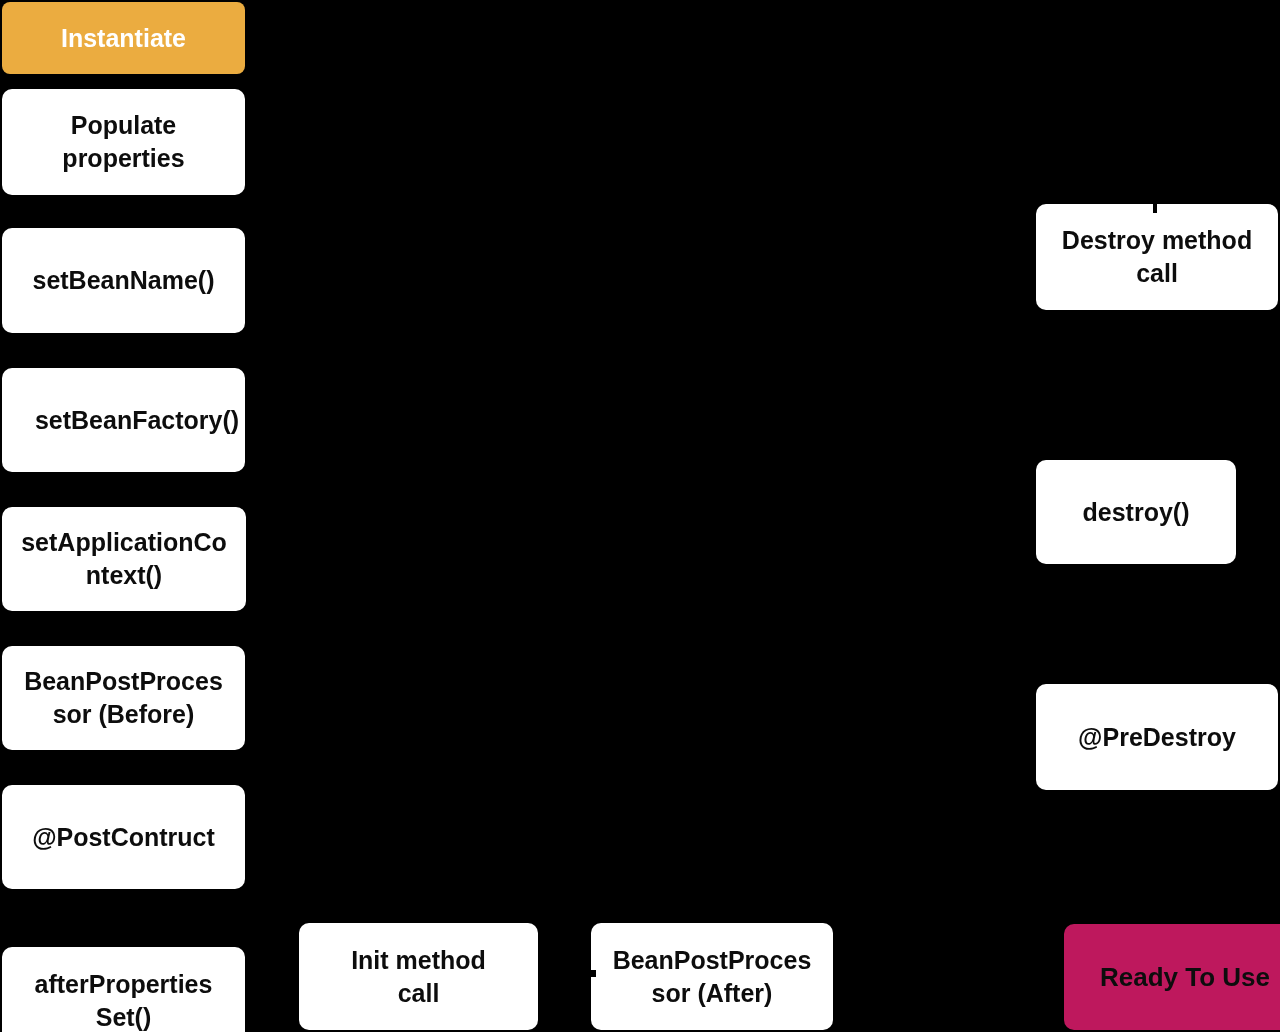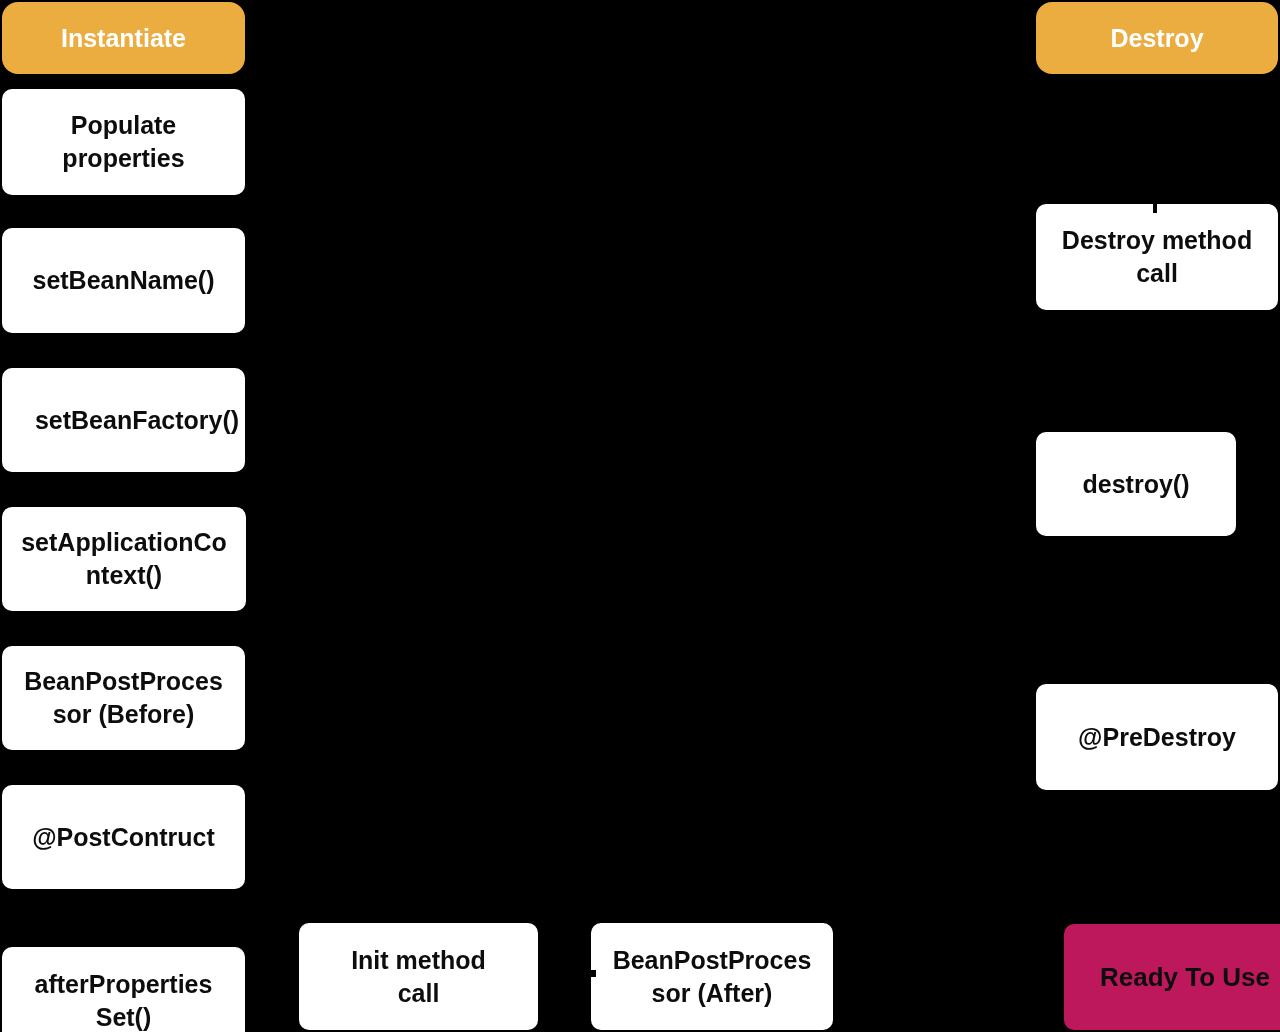--- a/index.html
+++ b/index.html
@@ -29,21 +29,21 @@
     font-size: 25px;
     line-height: 33px;
     padding: 4px 8px;
   }
   .node .lbl {
     white-space: pre-line;
   }
   .node.phase {
     background: #ebac40;
     color: #ffffff;
-    border-radius: 16px;
+    border-radius: 8px;
   }
   .node.ready {
     background: #be185d;
     color: #0d0d0d;
     font-size: 26px;
     margin-left: 28px;
   }
   .artifact {
     position: absolute;
     background: #000000;
@@ -60,21 +60,21 @@
   .pos-post-contruct          { left: 2px;    top: 785px; width: 243px; height: 104px; }
   .pos-after-properties-set   { left: 2px;    top: 923px; width: 243px; height: 107px; margin-top: 24px; }
 
   
   .pos-init-method-call       { left: 299px;  top: 923px; width: 239px; height: 107px; }
   .pos-bpp-after              { left: 591px;  top: 923px; width: 242px; height: 107px; }
 
   
   .pos-destroy-phase          { left: 1036px; top: 2px;   width: 242px; height: 72px; }
   .pos-destroy-method-call    { left: 1036px; top: 204px; width: 242px; height: 106px; text-align: center; }
-  .pos-destroy                { left: 1036px; top: 432px; width: 200px; height: 104px; }
+  .pos-destroy                { left: 1036px; top: 460px; width: 200px; height: 104px; }
   .pos-pre-destroy            { left: 1036px; top: 684px; width: 242px; height: 106px; }
   .pos-ready-to-use           { left: 1036px; top: 924px; width: 242px; height: 106px; }
 
   
   .pos-tick-destroy-call      { left: 1153px; top: 200px; width: 4px; height: 13px; }
   .pos-tick-bpp-after         { left: 591px;  top: 970px; width: 5px; height: 7px; }
 </style>
 </head>
 <body>
 
@@ -111,23 +111,20 @@
 
   <div class="node pos-init-method-call">
     <span class="lbl">Init method
 call</span>
   </div>
   <div class="node pos-bpp-after">
     <span class="lbl">BeanPostProces
 sor (After)</span>
   </div>
 
-  <div class="node phase pos-destroy-phase">
-    <span class="lbl">Destroy</span>
-  </div>
   <div class="node pos-destroy-method-call">
     <span class="lbl">Destroy method
 call</span>
   </div>
   <div class="node pos-destroy">
     <span class="lbl">destroy()</span>
   </div>
   <div class="node pos-pre-destroy">
     <span class="lbl">@PreDestroy</span>
   </div>

